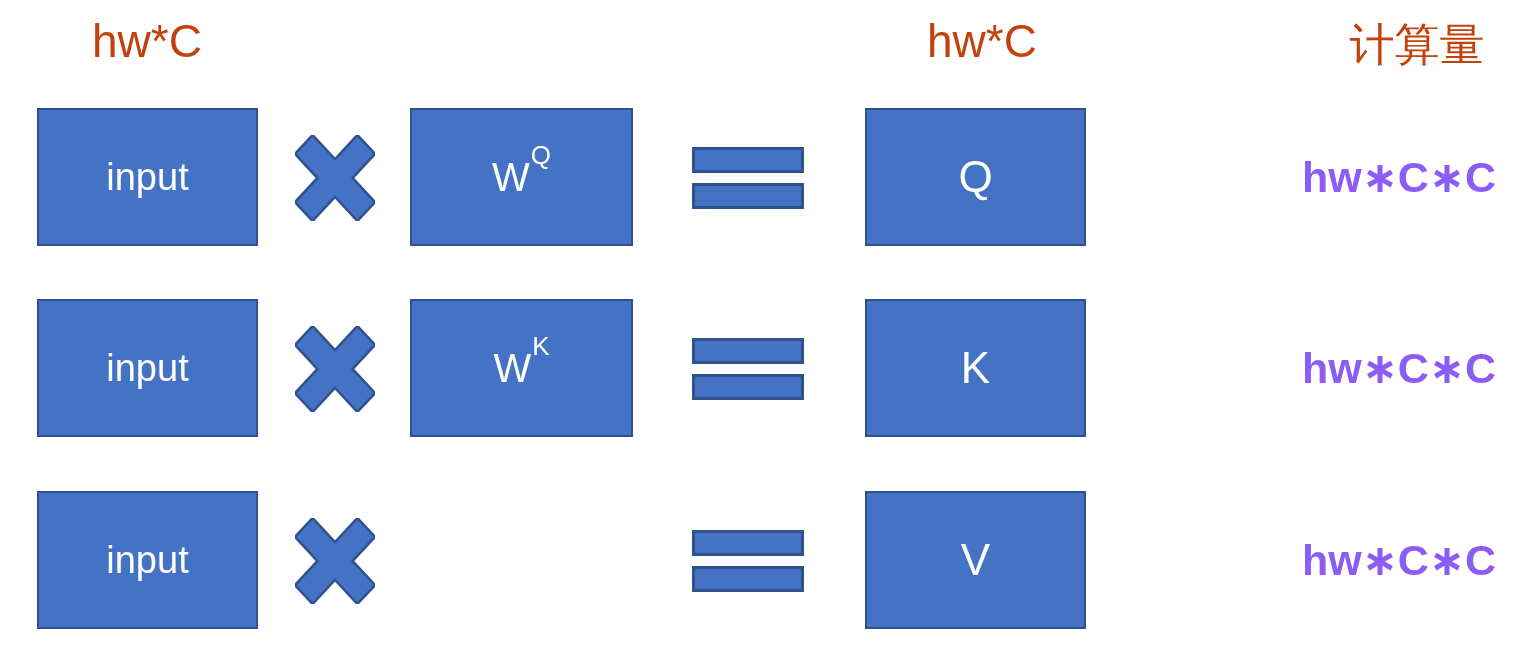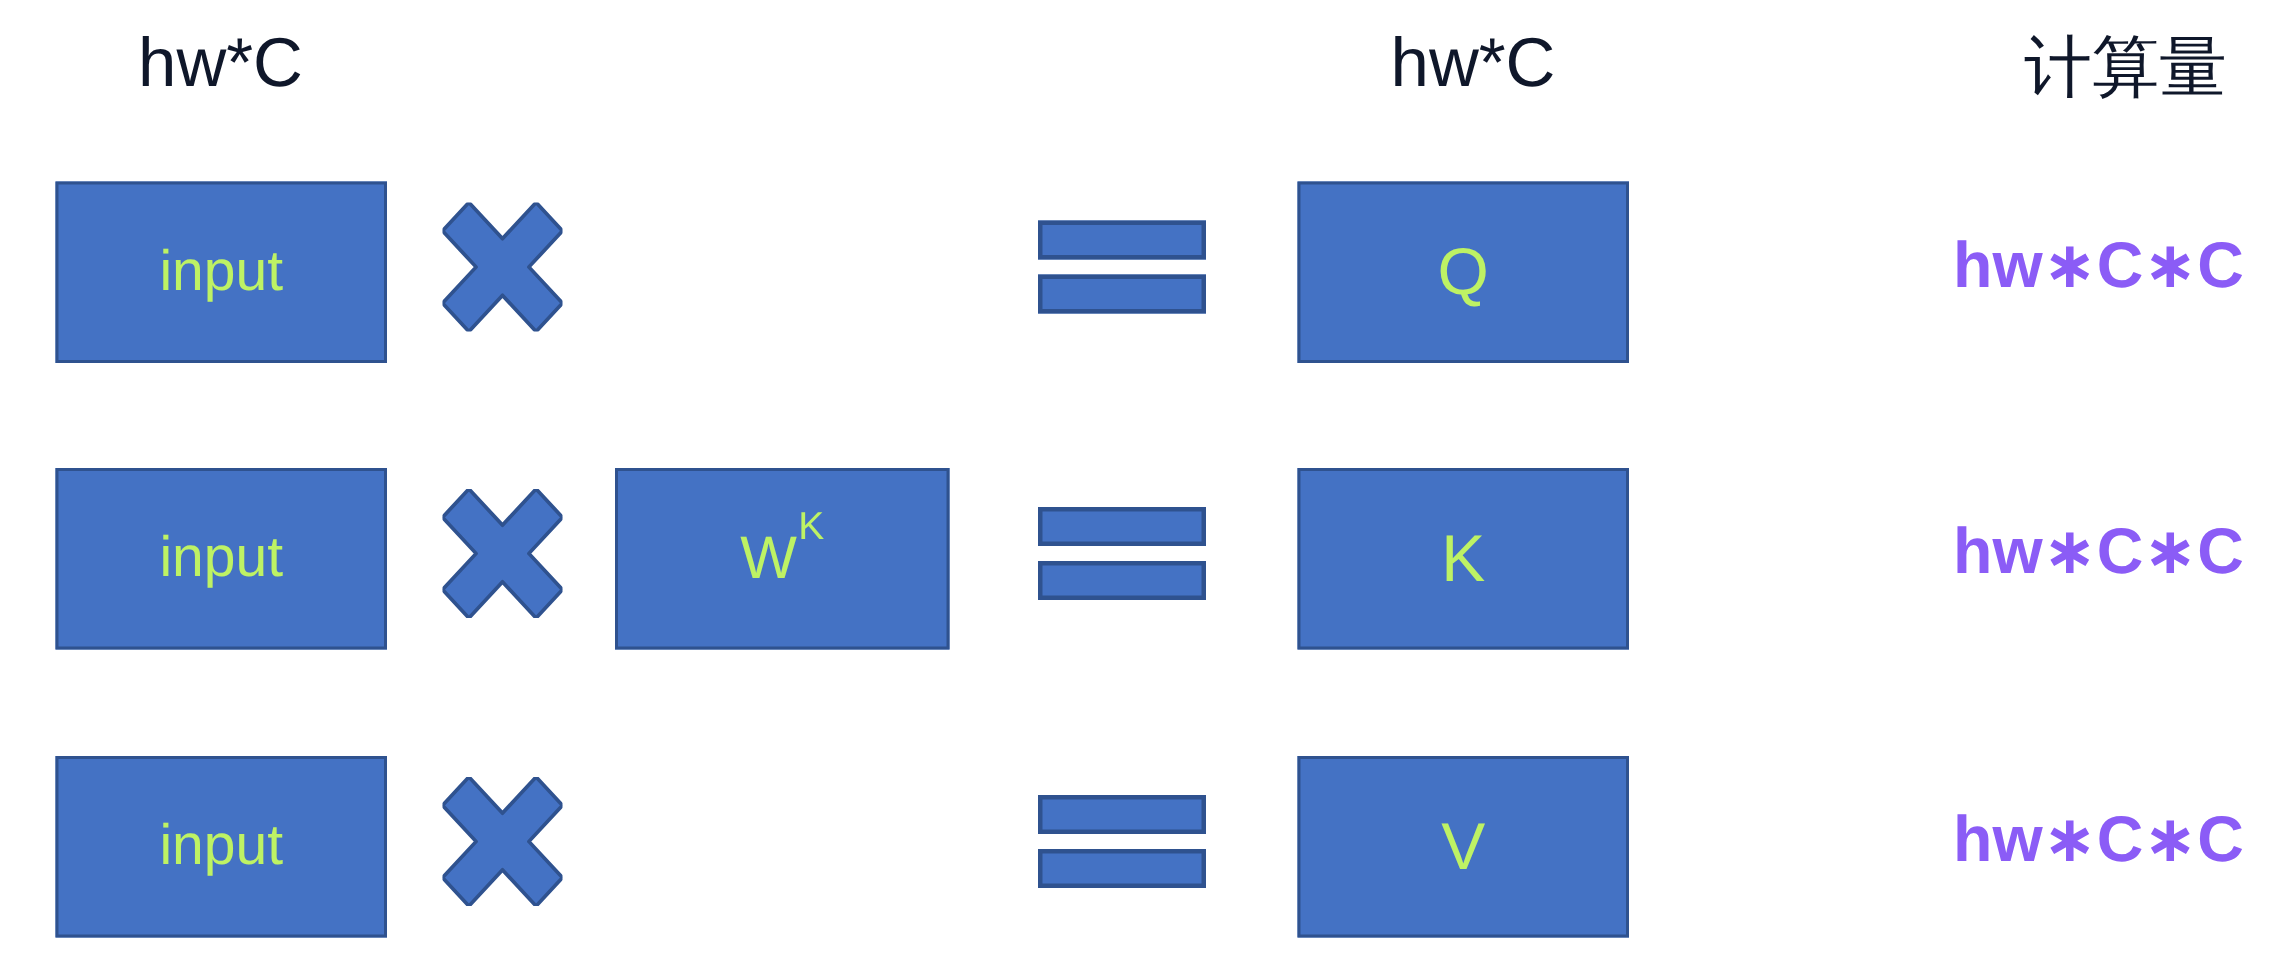--- a/index.html
+++ b/index.html
@@ -10,44 +10,44 @@
     background: #ffffff;
     font-family: "Liberation Sans", "DejaVu Sans", sans-serif;
     overflow: hidden;
   }
   .hdr {
     position: absolute;
     top: 14px;
     transform: translateX(-50%);
     font-size: 46px;
     line-height: 1.2;
-    color: #0f172a;
+    color: #c2410c;
     white-space: nowrap;
   }
   .hdr-cjk { top: 18px; font-size: 45px; text-align: right; }
   .row {
     position: absolute;
     left: 0;
     width: 1528px;
     height: 138px;
   }
   .row1 { top: 108px; }
   .row2 { top: 299px; }
   .row3 { top: 491px; }
   .box {
     position: absolute;
-    top: 13px;
-    height: 121px;
+    top: 0;
+    height: 138px;
     background: #4472C4;
     border: 2px solid #2F528F;
     box-sizing: border-box;
     display: flex;
     align-items: center;
     justify-content: center;
-    color: #bef264;
+    color: #ffffff;
     font-weight: 300;
   }
   .input-box  { left: 37px;  width: 221px; font-size: 38px; }
   .weight-box { left: 410px; width: 223px; font-size: 40px; }
   .weight-box sup {
     font-size: 26px;
     line-height: 0;
     position: relative;
     top: -0.45em;
     margin-left: 1px;
@@ -94,20 +94,23 @@
   <div class="hdr" style="left:982px">hw*C</div>
   <div class="hdr hdr-cjk" style="left:1417px">计算量</div>
 
   <div class="row row1">
     <div class="box input-box">
       <span>input</span>
     </div>
     <svg class="multiply-shape" viewBox="0 0 100 100" preserveAspectRatio="none">
       <polygon points="0,22 22,0 50,28 78,0 100,22 72,50 100,78 78,100 50,72 22,100 0,78 28,50" fill="#4472C4" stroke="#2F528F" stroke-width="3" stroke-linejoin="round"></polygon>
     </svg>
+    <div class="box weight-box">
+      <span><span>W</span><sup>Q</sup></span>
+    </div>
     <div class="equals-shape">
       <div class="bar"></div>
       <div class="bar"></div>
     </div>
     <div class="box result-box">
       <span>Q</span>
     </div>
     <div class="comp">hw∗C∗C</div>
   </div>
 

